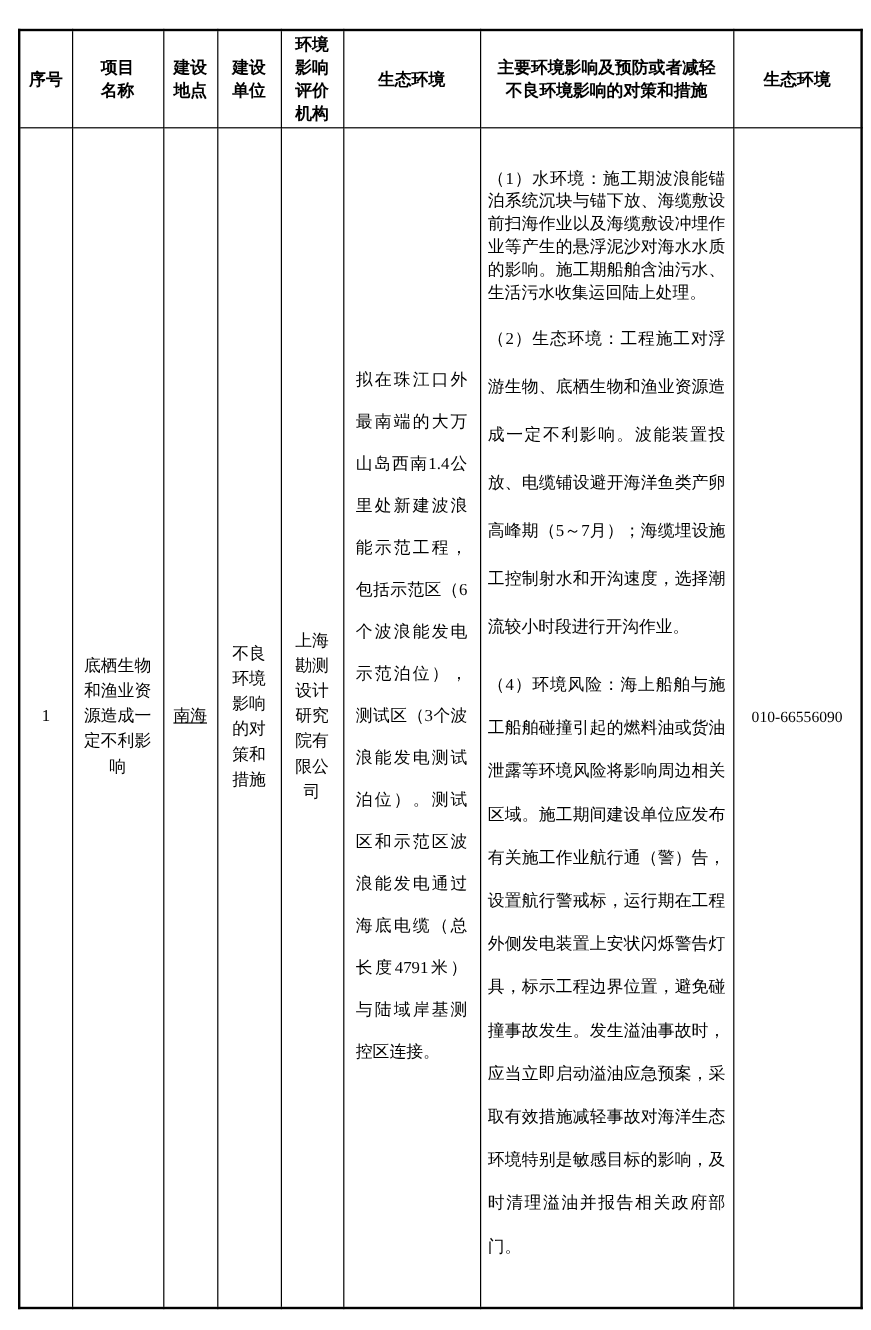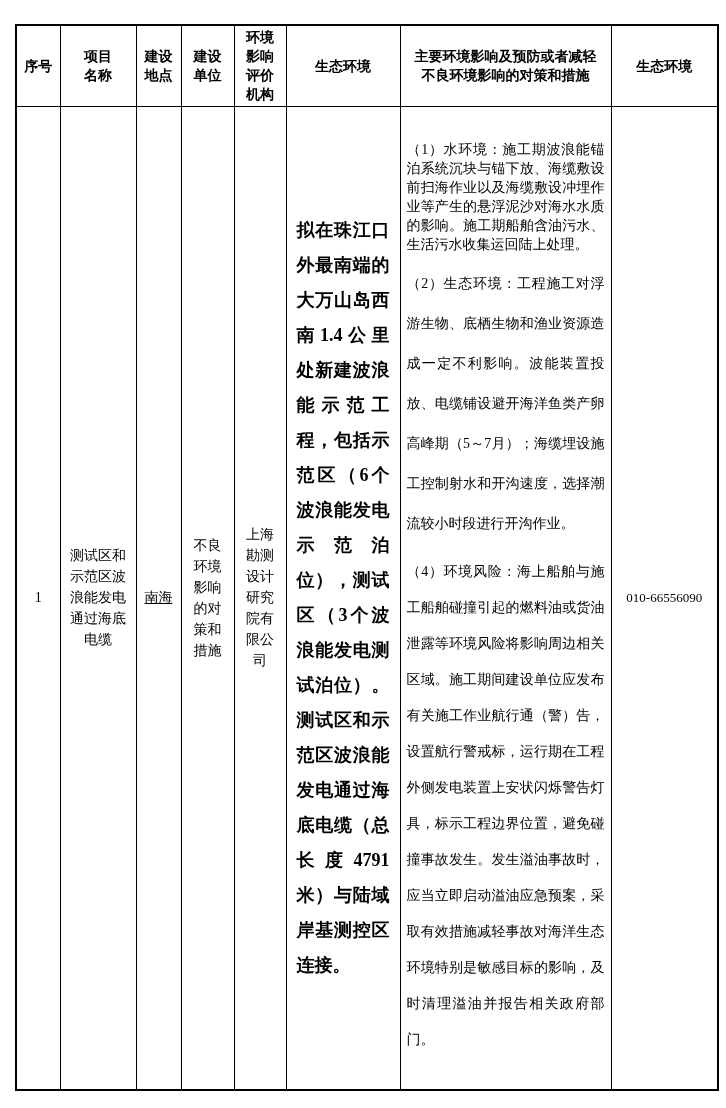--- a/index.html
+++ b/index.html
@@ -45,25 +45,24 @@
   
   tr.data-row { height: 983px; }
   td.cell { font-size: 14px; line-height: 20px; }
   td.cell-seq { font-size: 14px; }
   td.cell-project-name { padding: 0 7px; line-height: 21px; }
   td.cell-location { padding: 0 4px; text-decoration: underline; }
   td.cell-builder { padding: 0 7px; line-height: 21px; }
   td.cell-agency { padding: 0 7px; line-height: 21px; }
   td.cell-overview { padding: 0 10px; }
   .overview-text {
-    font-size: 18px;
+    font-size: 14px;
     line-height: 35px;
     text-align: justify;
     text-justify: inter-character;
-    font-weight: bold;
   }
   td.cell-impacts {
     vertical-align: top;
     padding: 2px 6px 0 6px;
   }
   .impact-para {
     font-size: 14px;
     text-align: justify;
     text-justify: inter-character;
   }
@@ -106,21 +105,21 @@
 机构</th>
         <th class="hcell">生态环境</th>
         <th class="hcell">主要环境影响及预防或者减轻
 不良环境影响的对策和措施</th>
         <th class="hcell">生态环境</th>
       </tr>
     </thead>
     <tbody>
       <tr class="data-row">
         <td class="cell cell-seq">1</td>
-        <td class="cell cell-project-name">测试区和示范区波浪能发电通过海底电缆</td>
+        <td class="cell cell-project-name">底栖生物和渔业资源造成一定不利影响</td>
         <td class="cell cell-location">南海</td>
         <td class="cell cell-builder">不良环境影响的对策和措施</td>
         <td class="cell cell-agency">上海勘测设计研究院有限公司</td>
         <td class="cell cell-overview">
           <div class="overview-text">拟在珠江口外最南端的大万山岛西南1.4公里处新建波浪能示范工程，包括示范区（6个波浪能发电示范泊位），测试区（3个波浪能发电测试泊位）。测试区和示范区波浪能发电通过海底电缆（总长度4791米）与陆域岸基测控区连接。</div>
         </td>
         <td class="cell cell-impacts">
           <p class="impact-para p1">（1）水环境：施工期波浪能锚泊系统沉块与锚下放、海缆敷设前扫海作业以及海缆敷设冲埋作业等产生的悬浮泥沙对海水水质的影响。施工期船舶含油污水、生活污水收集运回陆上处理。</p>
           <p class="impact-para p2">（2）生态环境：工程施工对浮游生物、底栖生物和渔业资源造成一定不利影响。波能装置投放、电缆铺设避开海洋鱼类产卵高峰期（5～7月）；海缆埋设施工控制射水和开沟速度，选择潮流较小时段进行开沟作业。</p>
           <p class="impact-para p3">（4）环境风险：海上船舶与施工船舶碰撞引起的燃料油或货油泄露等环境风险将影响周边相关区域。施工期间建设单位应发布有关施工作业航行通（警）告，设置航行警戒标，运行期在工程外侧发电装置上安状闪烁警告灯具，标示工程边界位置，避免碰撞事故发生。发生溢油事故时，应当立即启动溢油应急预案，采取有效措施减轻事故对海洋生态环境特别是敏感目标的影响，及时清理溢油并报告相关政府部门。</p>

